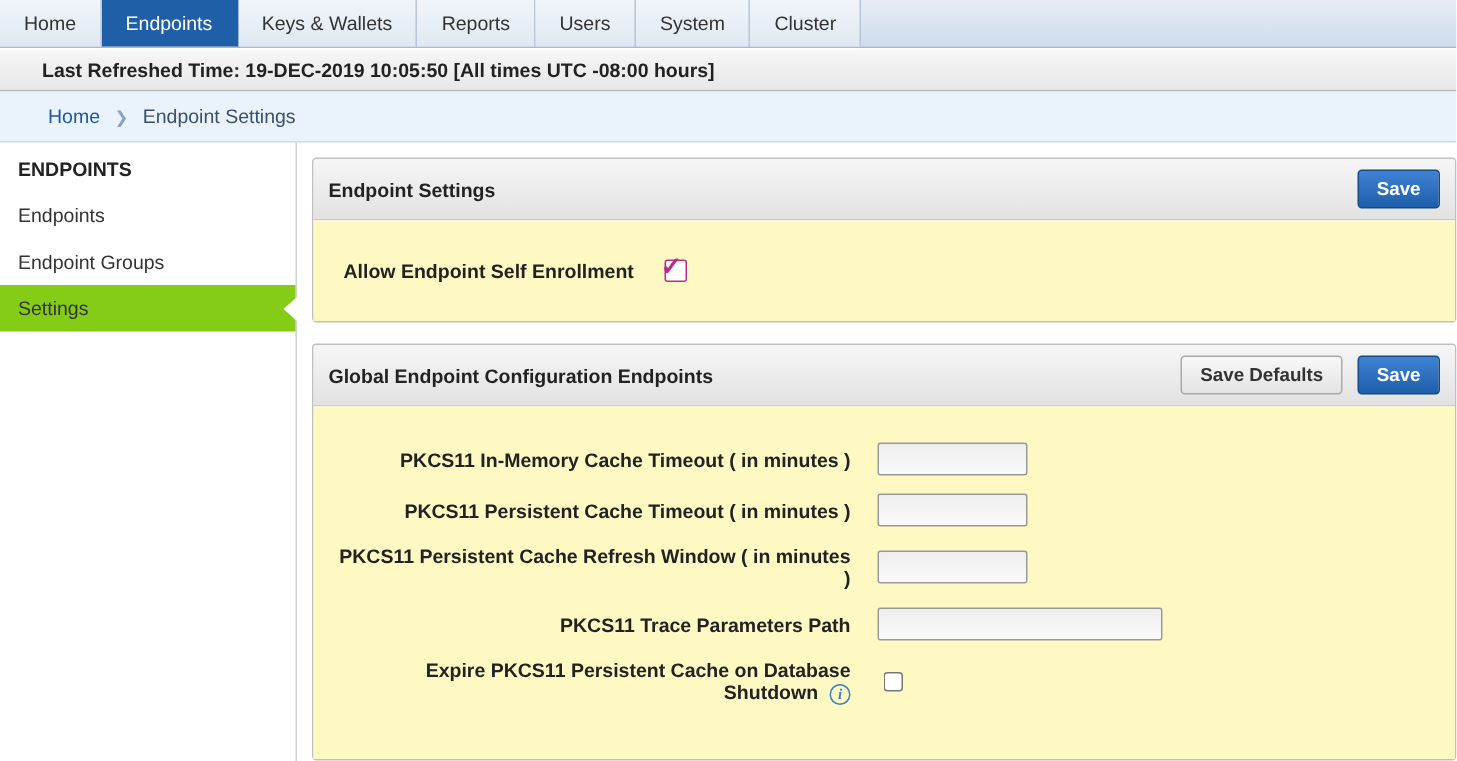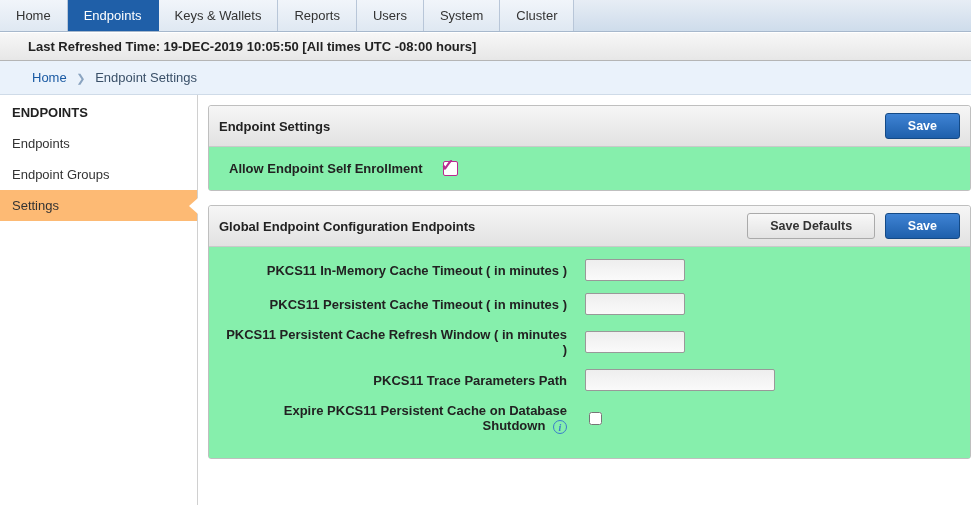--- a/index.html
+++ b/index.html
@@ -77,21 +77,21 @@
     font-weight: bold;
     color: #222;
   }
   .sidebar .item {
     padding: 8px 12px;
     color: #333;
     cursor: pointer;
     position: relative;
   }
   .sidebar .item.selected {
-    background: #fdba74;
+    background: #84cc16;
   }
   .sidebar .item.selected::after {
     content: "";
     position: absolute;
     right: -1px;
     top: 50%;
     transform: translateY(-50%);
     width: 0; height: 0;
     border-top: 8px solid transparent;
     border-bottom: 8px solid transparent;
@@ -111,26 +111,26 @@
     border-bottom: 1px solid #c9c9c9;
     padding: 7px 10px;
     font-weight: bold;
     color: #222;
     display: flex;
     align-items: center;
     justify-content: space-between;
     border-radius: 3px 3px 0 0;
   }
   .panel-body {
-    padding: 12px 16px;
-    background: #86efac;
+    padding: 24px 16px;
+    background: #fef9c3;
   }
   .btn {
     display: inline-block;
-    padding: 4px 22px;
+    padding: 4px 12px;
     border-radius: 3px;
     font-size: 12.5px;
     cursor: pointer;
     line-height: 16px;
   }
   .btn-primary {
     background: linear-gradient(#3f83d4, #1e5fab);
     border: 1px solid #144a86;
     color: #fff;
     font-weight: bold;

